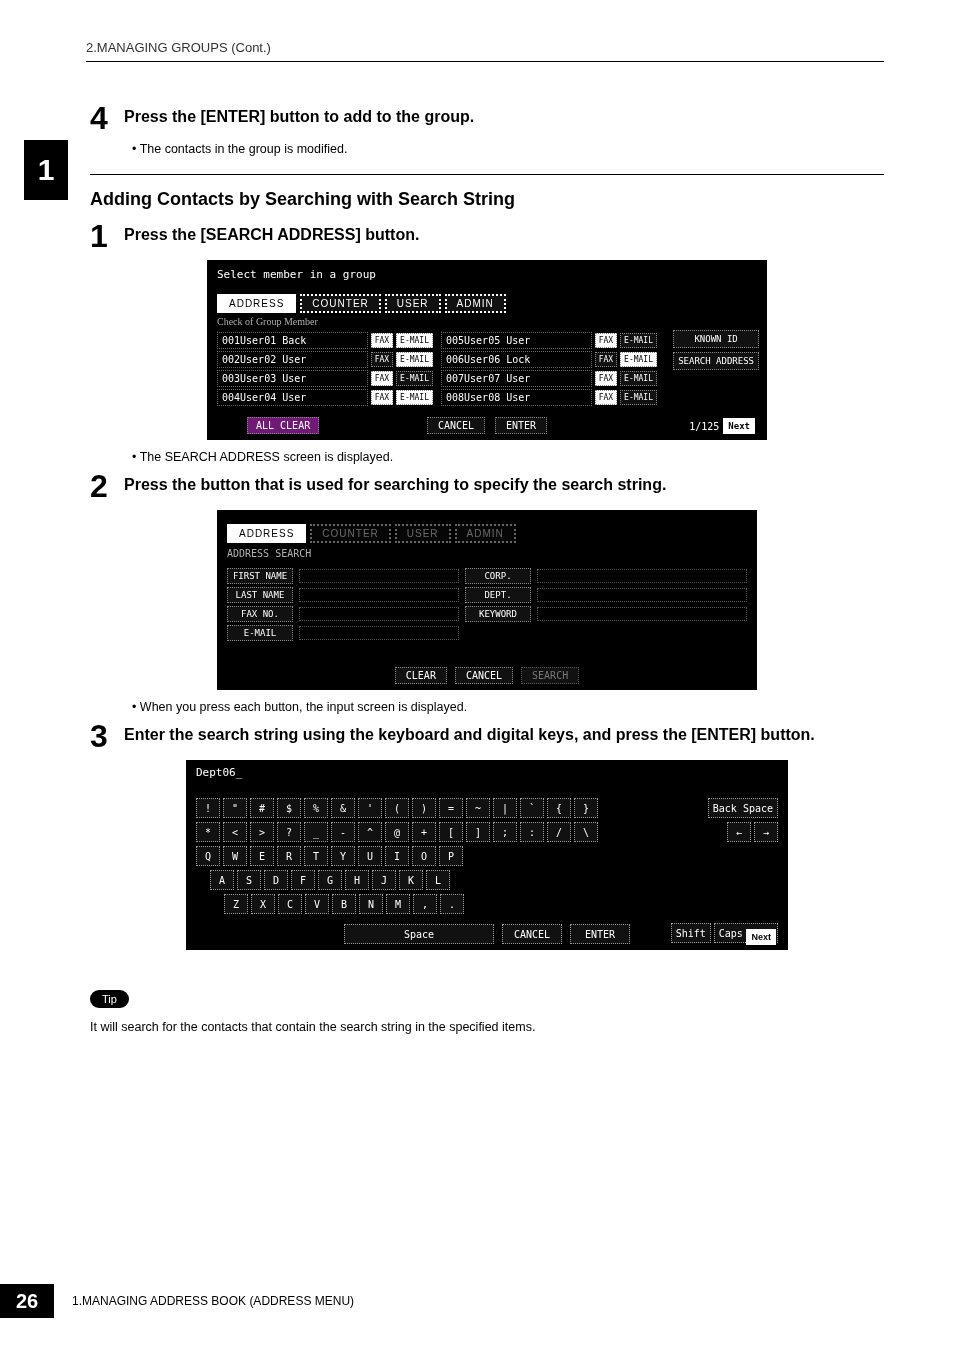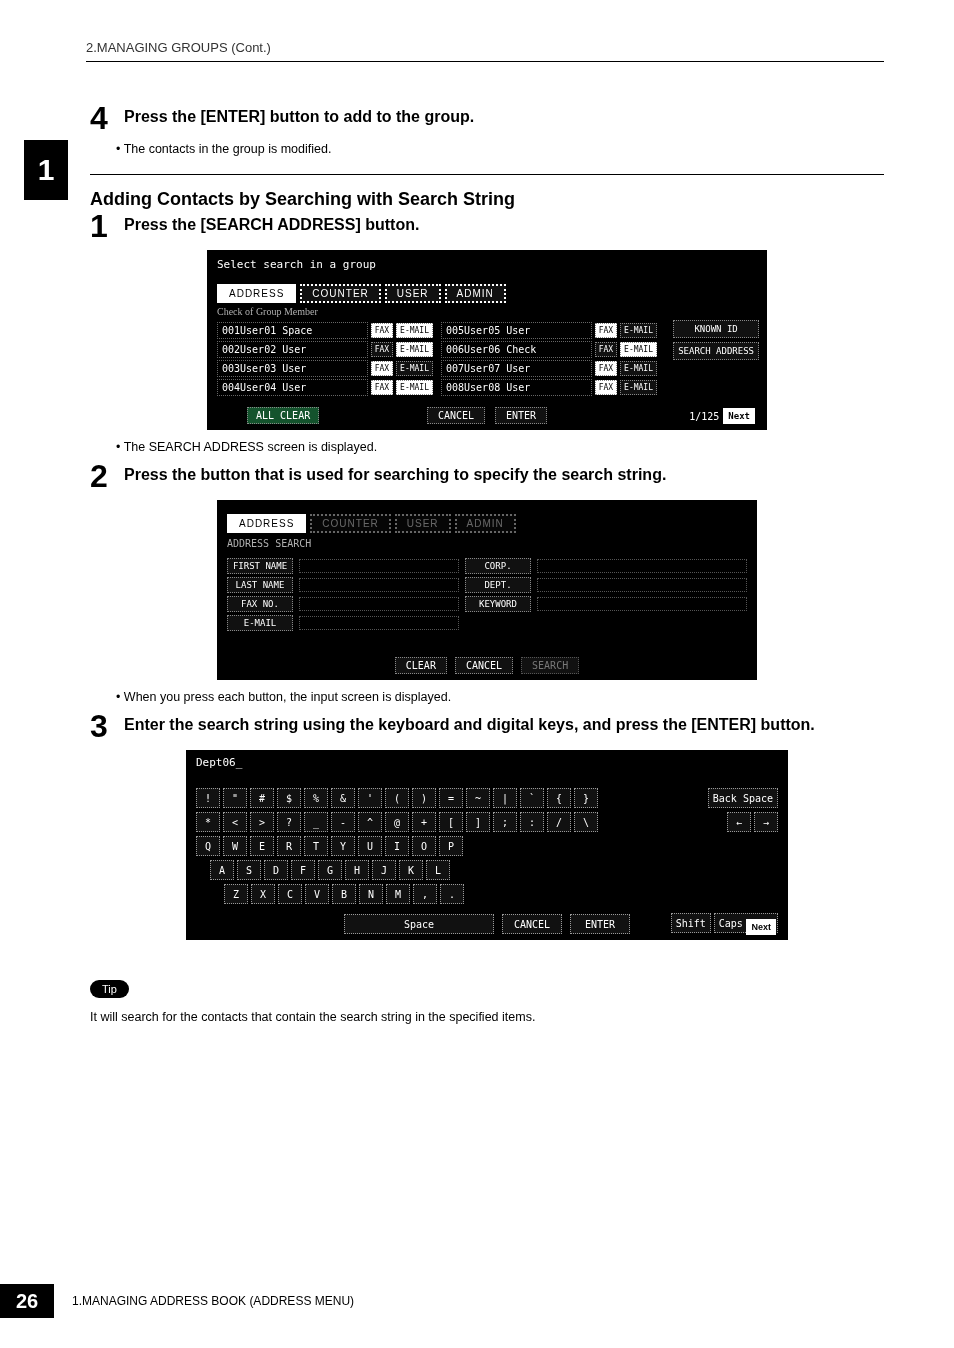--- a/index.html
+++ b/index.html
@@ -54,34 +54,35 @@
     min-width: 24px;
   }
   .step-text {
     font-size: 16px;
     font-weight: bold;
     padding-top: 6px;
     flex: 1;
   }
   .bullet-line {
     font-size: 12.5px;
-    margin-left: 26px;
+    margin-left: 42px;
     margin-bottom: 6px;
   }
   .bullet-line::before {
     content: "• ";
   }
   .section-rule {
     border: none;
     border-top: 1px solid #000;
     margin: 18px 0 14px 0;
   }
   .subheading {
     font-size: 18px;
     font-weight: bold;
+    margin-bottom: 10px;
   }
   .screenshot {
     display: block;
     margin: 6px auto 10px auto;
     background: #000;
     position: relative;
   }
   .shot1 { width: 560px; height: 180px; }
   .shot2 { width: 540px; height: 180px; }
   .shot3 { width: 602px; height: 190px; }
@@ -250,46 +251,46 @@
 
   <div class="subheading">Adding Contacts by Searching with Search String</div>
 
   
   <div class="step-row">
     <div class="step-num">1</div>
     <div class="step-text">Press the [SEARCH ADDRESS] button.</div>
   </div>
 
   <div class="screenshot shot1">
-    <div class="shot-title">Select search in a group</div>
+    <div class="shot-title">Select member in a group</div>
     <div class="tabbar">
       <div class="tabbtn active">ADDRESS</div>
       <div class="tabbtn">COUNTER</div>
       <div class="tabbtn">USER</div>
       <div class="tabbtn">ADMIN</div>
     </div>
     <div class="shot-subtitle">Check of Group Member</div>
     <div class="memberlist">
       <div class="member">
-          <span class="member-name">001User01 Space</span>
+          <span class="member-name">001User01 Back</span>
           <span class="toggle on">FAX</span>
           <span class="toggle on">E-MAIL</span>
         </div>
       <div class="member">
           <span class="member-name">005User05 User</span>
           <span class="toggle on">FAX</span>
           <span class="toggle">E-MAIL</span>
         </div>
       <div class="member">
           <span class="member-name">002User02 User</span>
           <span class="toggle">FAX</span>
           <span class="toggle on">E-MAIL</span>
         </div>
       <div class="member">
-          <span class="member-name">006User06 Check</span>
+          <span class="member-name">006User06 Lock</span>
           <span class="toggle">FAX</span>
           <span class="toggle on">E-MAIL</span>
         </div>
       <div class="member">
           <span class="member-name">003User03 User</span>
           <span class="toggle on">FAX</span>
           <span class="toggle">E-MAIL</span>
         </div>
       <div class="member">
           <span class="member-name">007User07 User</span>
@@ -304,21 +305,21 @@
       <div class="member">
           <span class="member-name">008User08 User</span>
           <span class="toggle on">FAX</span>
           <span class="toggle">E-MAIL</span>
         </div>
     </div>
     <div class="sidebtns">
       <div class="sidebtn">KNOWN ID</div>
       <div class="sidebtn">SEARCH ADDRESS</div>
     </div>
-    <div class="btmbtn allclear" style="color:#fff;border:1px dotted #888;font-size:10px;font-family:monospace;padding:2px 8px;background:#14532d;">ALL CLEAR</div>
+    <div class="btmbtn allclear" style="color:#fff;border:1px dotted #888;font-size:10px;font-family:monospace;padding:2px 8px;background:#701a75;">ALL CLEAR</div>
     <div class="bottombar">
       <div class="btmbtn">CANCEL</div>
       <div class="btmbtn">ENTER</div>
     </div>
     <div class="pager">
       <span>1/125</span>
       <span class="nextbtn">Next</span>
     </div>
   </div>
 

